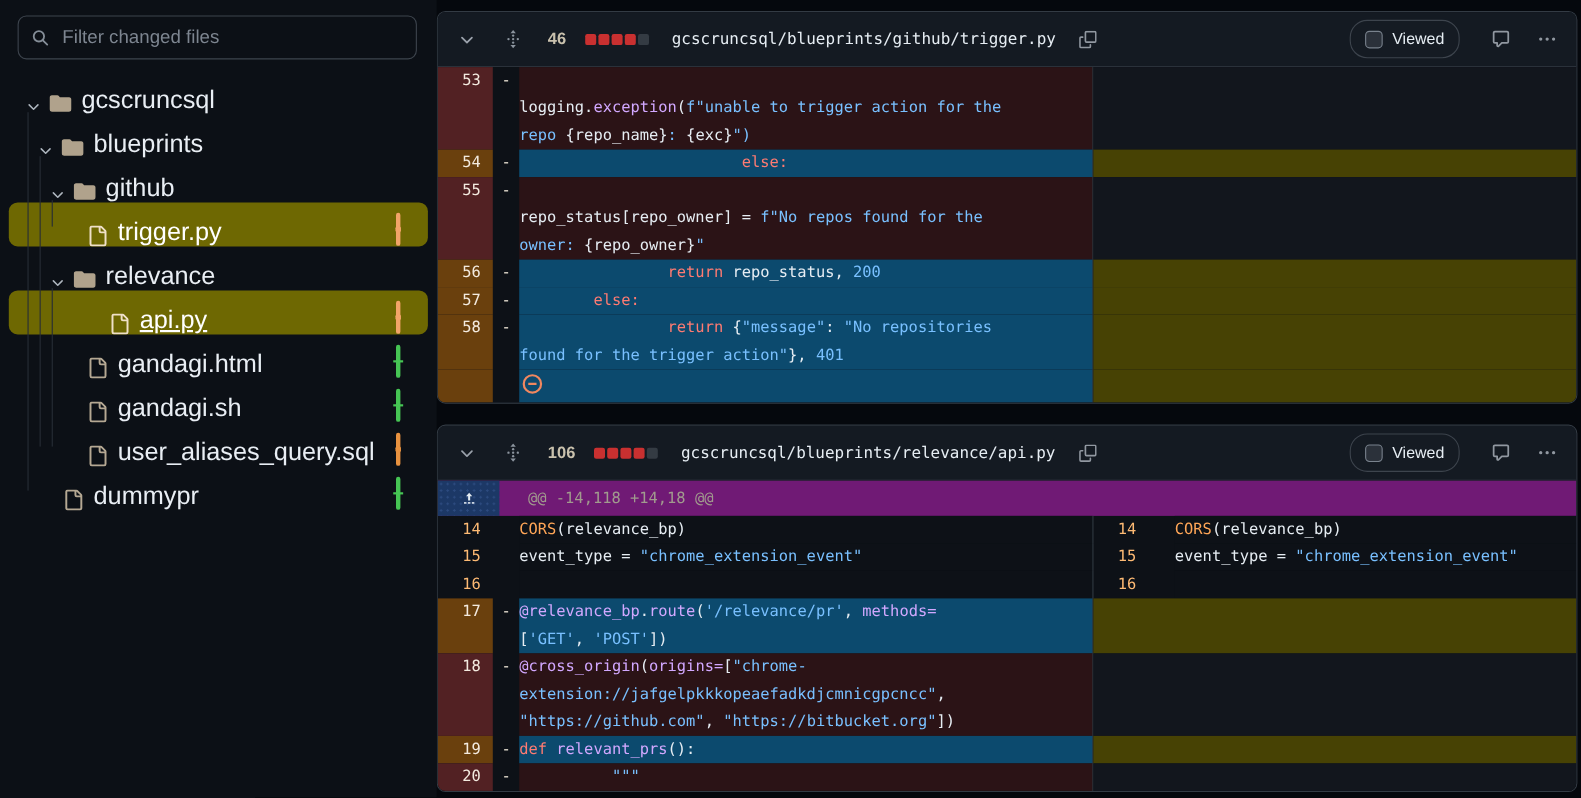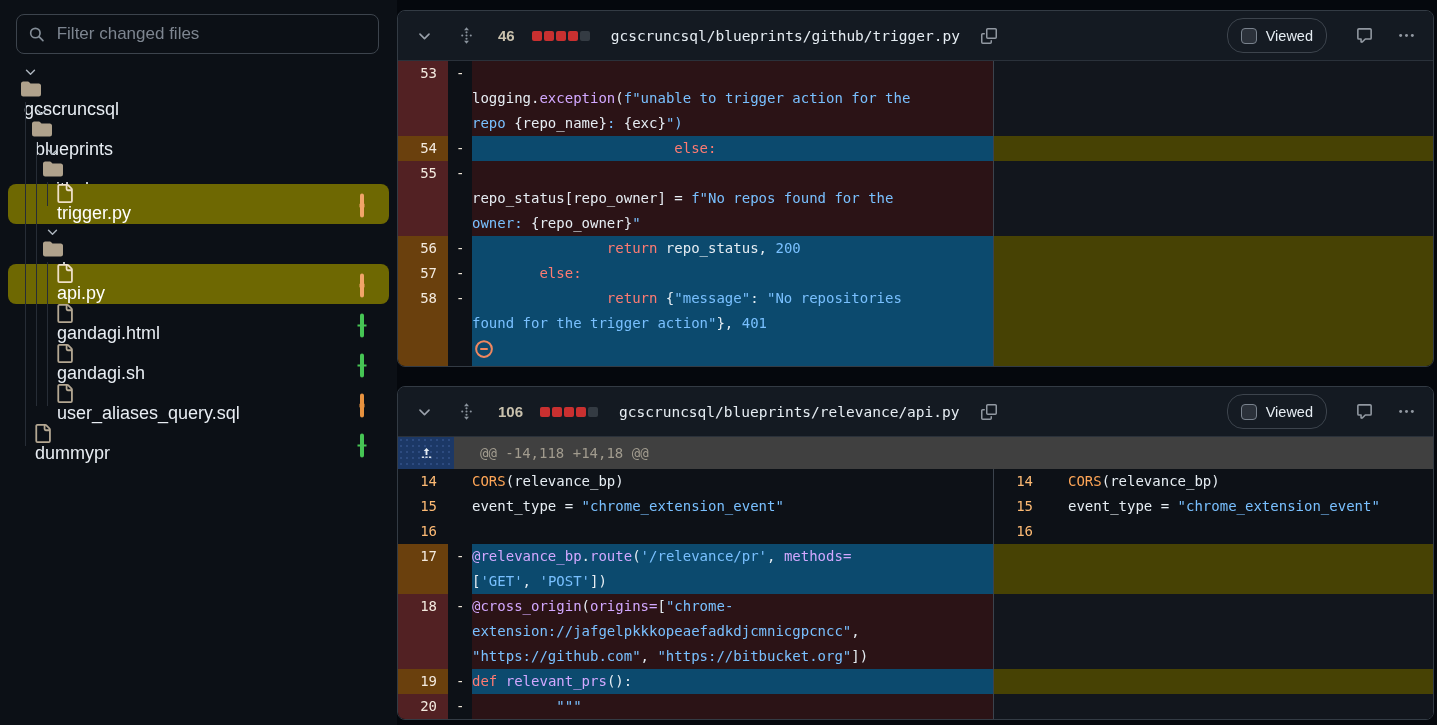--- a/index.html
+++ b/index.html
@@ -8,22 +8,22 @@
   .app { display:flex; width:1437px; height:725px; }
 
   
   .sidebar { width:397px; flex:none; background:#0c1016; padding-top:12px; position:relative; }
   .search-box { margin:2px 18px 8px 16px; height:40px; border:1px solid #3d444d; border-radius:8px;
                 display:flex; align-items:center; padding:8px 12px; gap:10px; }
   .search-box input { background:transparent; border:none; outline:none; color:#e6edf3;
                       font-size:17px; width:100%; font-family:"Liberation Sans",sans-serif; }
   .search-box input::placeholder { color:#7d8590; }
   .tree { position:relative; margin-top:10px; }
-  .tree-row { height:40px; display:flex; align-items:flex-start; position:relative; margin:0 8px;
-              border-radius:8px; color:#e9eef4; font-size:18px; cursor:pointer;flex-direction:column; }
+  .tree-row { height:40px; display:flex; align-items:flex-end; position:relative; margin:0 8px;
+              border-radius:8px; color:#e9eef4; font-size:23px; cursor:pointer; }
   .tree-row.selected { background:#6e6802; color:#ffffff; }
   .chev { width:24px; flex:none; display:flex; justify-content:center; align-items:center; }
   .ticon { width:26px; flex:none; display:flex; justify-content:center; align-items:center; }
   .tlabel { margin-left:6px; white-space:nowrap; }
   .status { position:absolute; right:12px; top:50%; transform:translateY(-50%); width:17px; height:17px; }
   .guide { position:absolute; width:1px; background:#272d36; }
 
   
   .st-mod { width:17px; height:17px; border:2px solid #e8923f; border-radius:4px; position:relative; }
   .tree-row.selected .st-mod { border-color:#f2a469; }
@@ -69,21 +69,21 @@
   .shade-olive .codepart { background:#0c4a6e; }
   .codepart { display:flex; flex:1; }
   .rp-fill-dark { background:#12161d; }
   .rp-fill-olive { background:#474204; }
   .ctx .codepart { background:#0d1117; }
 
   .tok-p { color:#e6edf3; } .tok-s { color:#79c0ff; } .tok-k { color:#ff7b72; }
   .tok-f { color:#d2a8ff; } .tok-c { color:#ffa657;margin-top:46px; }
 
   
-  .hunk { display:flex; background:#404040; height:32px; align-items:flex-start; }
+  .hunk { display:flex; background:#701a75; height:32px; align-items:flex-start; }
   .hunk-cell { width:56px; height:32px; flex:none; background:#1c3866; display:flex; align-items:center;
                justify-content:center; cursor:pointer;
                background-image:radial-gradient(#2d4b80 1px, transparent 1px); background-size:6px 6px; }
   .hunk-text { font:14px/32px "DejaVu Sans Mono", monospace; color:#a19b8e; padding-left:26px; }
 
   .exp-row { height:30px; }
   .exp-row .lnum { height:30px; }
   .exp-icon { margin:3px 0 0 2px; cursor:pointer; }
 </style>
 </head>
@@ -154,21 +154,21 @@
               <path d="M12.78 6.22a.75.75 0 0 1 0 1.06l-4.25 4.25a.75.75 0 0 1-1.06 0L3.22 7.28a.75.75 0 1 1 1.06-1.06L8 9.94l3.72-3.72a.75.75 0 0 1 1.06 0z"></path>
             </svg>
           </span>
           <span class="ticon">
             <svg width="20" height="20" viewBox="0 0 16 16">
               <path fill="#b0a28c" d="M1.75 2h3.9a1 1 0 0 1 .74.33L7.6 3.5h6.65C15.22 3.5 16 4.28 16 5.25v7A1.75 1.75 0 0 1 14.25 14H1.75A1.75 1.75 0 0 1 0 12.25v-8.5C0 2.78.78 2 1.75 2z"></path>
             </svg>
           </span>
           <span class="tlabel">relevance</span>
         </div>
-        <div class="tree-row selected" style="padding-left: 43px;">
+        <div class="tree-row selected" style="padding-left: 63px; text-decoration: underline;">
           <span class="chev"></span>
           <span class="ticon">
             <svg width="19" height="19" viewBox="0 0 16 16">
               <path fill="#efe0c8" d="M2 1.75C2 .784 2.784 0 3.75 0h6.586c.464 0 .909.184 1.237.513l2.914 2.914c.329.328.513.773.513 1.237v9.586A1.75 1.75 0 0 1 13.25 16h-9.5A1.75 1.75 0 0 1 2 14.25zm1.75-.25a.25.25 0 0 0-.25.25v12.5c0 .138.112.25.25.25h9.5a.25.25 0 0 0 .25-.25V6h-2.75A1.75 1.75 0 0 1 9 4.25V1.5zm6.75.062V4.25c0 .138.112.25.25.25h2.688l-.011-.013-2.914-2.914z"></path>
             </svg>
           </span>
           <span class="tlabel">api.py</span>
           <span class="status"><span class="st-mod"></span></span>
         </div>
         <div class="tree-row" style="padding-left: 43px;">

